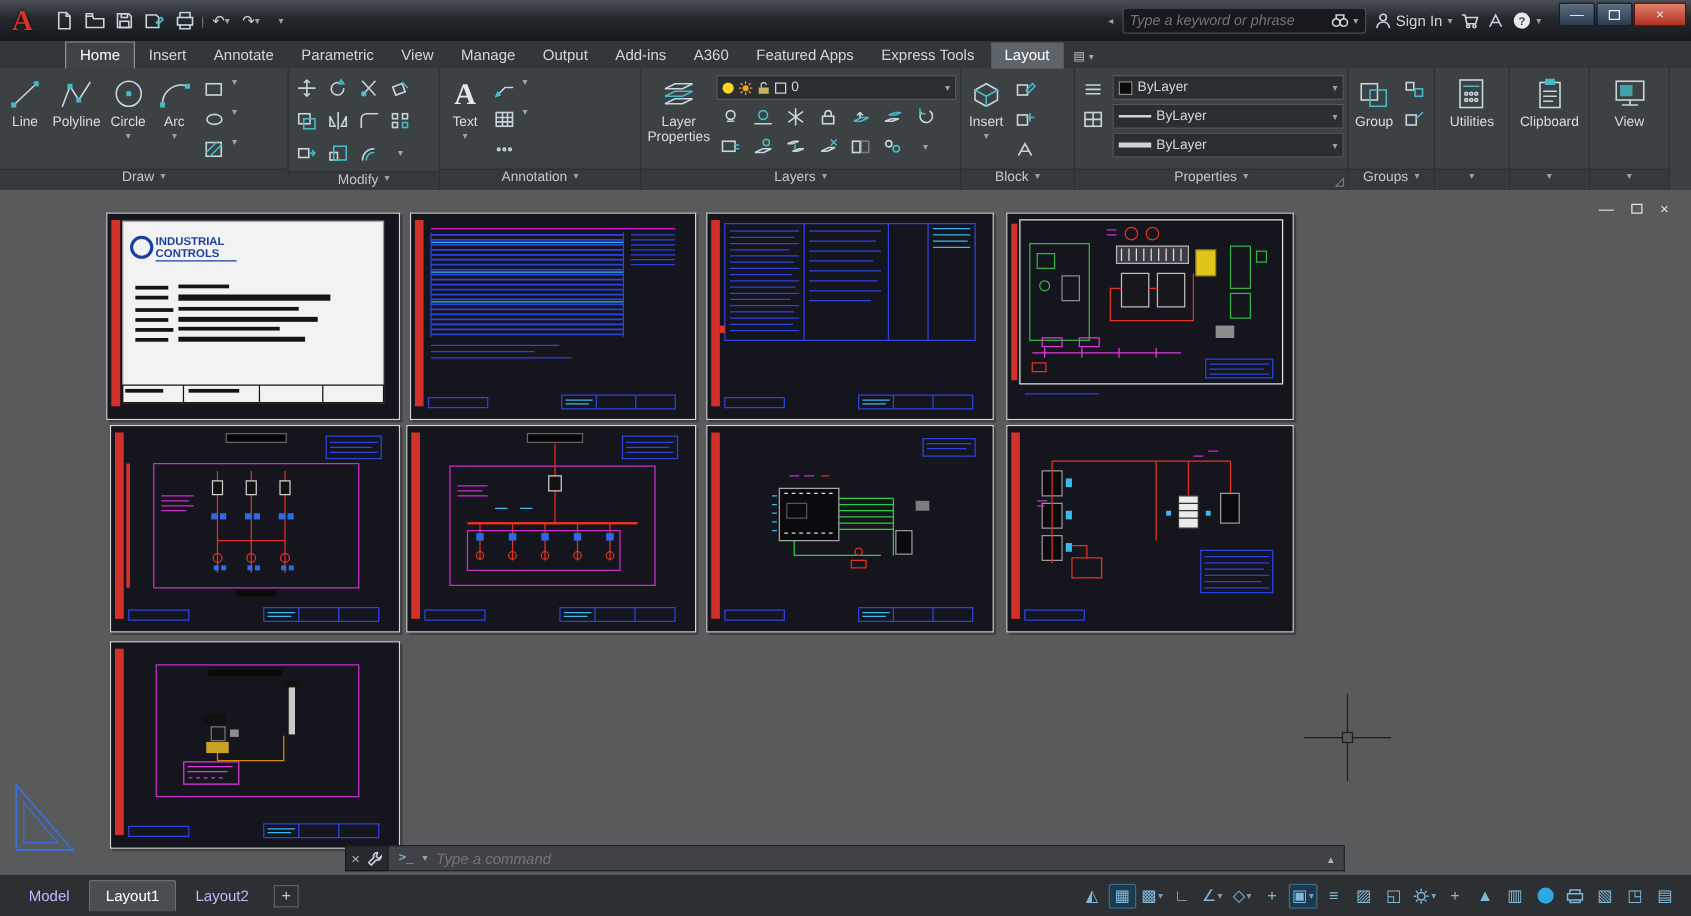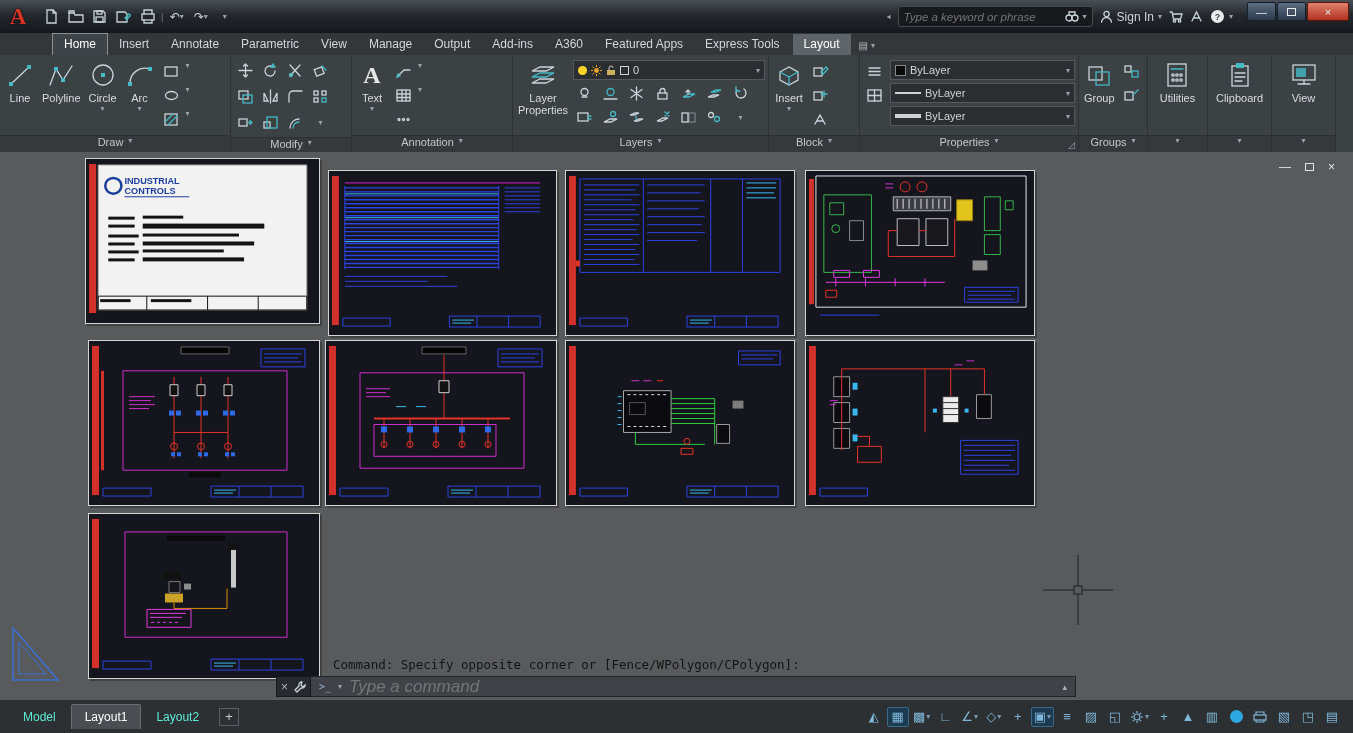--- a/index.html
+++ b/index.html
@@ -68,27 +68,27 @@
   
   .canvas{position:absolute;top:152px;left:0;width:1353px;height:548px;background:#595a5b;overflow:hidden}
   .doc-controls{position:absolute;top:8px;right:18px;display:flex;gap:14px;color:#e3e3e3;align-items:center;font-size:12px}
   .doc-controls .boxglyph{border-color:#e3e3e3}
   .sheet{position:absolute;background:#15151d;border:1px solid #d4d4d4;box-shadow:2px 2px 0 rgba(20,20,20,.35)}
   .cmd-history{position:absolute;left:333px;top:505px;font-family:"DejaVu Sans Mono",monospace;font-size:12.5px;color:#141414;white-space:pre}
   .cmd-bar{position:absolute;left:276px;top:524px;width:800px;height:21px;display:flex;z-index:30}
   .cmd-grip{width:35px;background:#26292d;border:1px solid #17191c;display:flex;align-items:center;justify-content:center;gap:6px;color:#aab3ba}
   .cmd-main{flex:1;background:rgba(62,65,70,.93);border:1px solid #222528;border-left:none;display:flex;align-items:center;padding:0 8px;gap:7px}
   .cmd-icon{color:#8fb8d4;font-size:10px;font-family:"DejaVu Sans Mono",monospace}
-  .cmd-main input{flex:1;background:transparent;border:none;outline:none;color:#9aa0a6;font-style:italic;font-size:17px;font-family:"Liberation Sans",sans-serif}
+  .cmd-main input{flex:1;background:transparent;border:none;outline:none;color:#9aa0a6;font-style:italic;font-size:12px;font-family:"Liberation Sans",sans-serif}
   .cmd-up{color:#aab3ba;font-size:9px}
 
   
   .bottombar{position:absolute;top:700px;left:0;width:1353px;height:33px;background:#2d3033;display:flex;align-items:center;z-index:50}
   .ltabs{display:flex;align-items:center;height:100%;padding-left:10px;gap:2px}
-  .ltab{padding:5px 13px;font-size:12px;color:#5eead4;cursor:pointer;border-radius:2px 2px 0 0}
+  .ltab{padding:5px 13px;font-size:12px;color:#c4b5fd;cursor:pointer;border-radius:2px 2px 0 0}
   .ltab.active{background:#4a4e52;color:#fff;border:1px solid #6a6f73;border-bottom:none}
   .ltab-add{width:20px;height:18px;border:1px solid #5a5f63;color:#c6cacd;display:flex;align-items:center;justify-content:center;font-size:13px;margin-left:5px;cursor:pointer}
   .status-icons{margin-left:auto;display:flex;align-items:center;gap:2px;padding-right:10px}
   .sicon{min-width:22px;height:20px;display:flex;align-items:center;justify-content:center;color:#7fb7da;font-size:13px;border-radius:2px;cursor:pointer;gap:1px;padding:0 2px}
   .sicon .tiny-arrow{color:#7c98ab}
   .sicon.active{background:#1c3a50;border:1px solid #3c6a8a}
   .sicon.blue-round{color:#fff}
   .blue-circle{width:13px;height:13px;border-radius:50%;background:#2da8e0;display:inline-block}
 </style>
 </head>
@@ -696,21 +696,21 @@
 </div>
 
 <div class="canvas">
 
   <div class="doc-controls">
     <span>—</span>
     <span class="boxglyph"></span>
     <span>×</span>
   </div>
 
-  <div class="sheet" style="left:85px;top:6px;width:235px;height:166px">
+  <div class="sheet" style="left:85px;top:18px;width:235px;height:166px">
     <svg class="sheetsvg" viewBox="0 0 230 165" preserveAspectRatio="none">
       <rect width="230" height="165" fill="#15151d"></rect>
       <rect x="12" y="6" width="206" height="146" fill="#f2f2f2" stroke="#9a9a9a"></rect>
       <rect x="3" y="5" width="7" height="150" fill="#d2302a"></rect>
       <circle cx="27" cy="27" r="8" fill="none" stroke="#1c3f9e" stroke-width="2.5"></circle>
       <text x="38" y="25" font-size="9" font-weight="bold" fill="#1c3f9e" font-family="Liberation Sans,sans-serif">INDUSTRIAL</text>
       <text x="38" y="35" font-size="9" font-weight="bold" fill="#1c3f9e" font-family="Liberation Sans,sans-serif">CONTROLS</text>
       <line x1="38" y1="38" x2="102" y2="38" stroke="#1c3f9e"></line>
       <g fill="#141414">
         <rect x="22" y="58" width="26" height="3"></rect>
@@ -962,21 +962,20 @@
   <svg style="position:absolute;left:10px;top:470px" width="52" height="62" viewBox="0 0 52 62">
     <polygon points="3,58 3,6 48,58" fill="none" stroke="#3a6fd8" stroke-width="1.5"></polygon>
     <polygon points="9,52 9,20 36,52" fill="none" stroke="#3a6fd8" stroke-width="1"></polygon>
   </svg>
 
   <svg style="position:absolute;left:1043px;top:403px" width="70" height="70" viewBox="0 0 70 70">
     <path d="M0 35H31M39 35H70M35 0V31M35 39V70" stroke="#1f1f1f" stroke-width="1"></path>
     <rect x="31" y="31" width="8" height="8" fill="none" stroke="#1f1f1f"></rect>
   </svg>
 
-  <div class="cmd-history">Command: Specify opposite corner or [Fence/WPolygon/CPolygon]:</div>
 
   <div class="cmd-bar">
     <div class="cmd-grip">
       <span>×</span>
       <svg class="ico" width="12" height="12" viewBox="0 0 12 12">
           <path d="M8 1a3 3 0 0 0-3 4L1 9l2 2 4-4a3 3 0 0 0 4-3L9 6 7 4z"></path>
         </svg>
     </div>
     <div class="cmd-main">
       <span class="cmd-icon">&gt;_</span>

